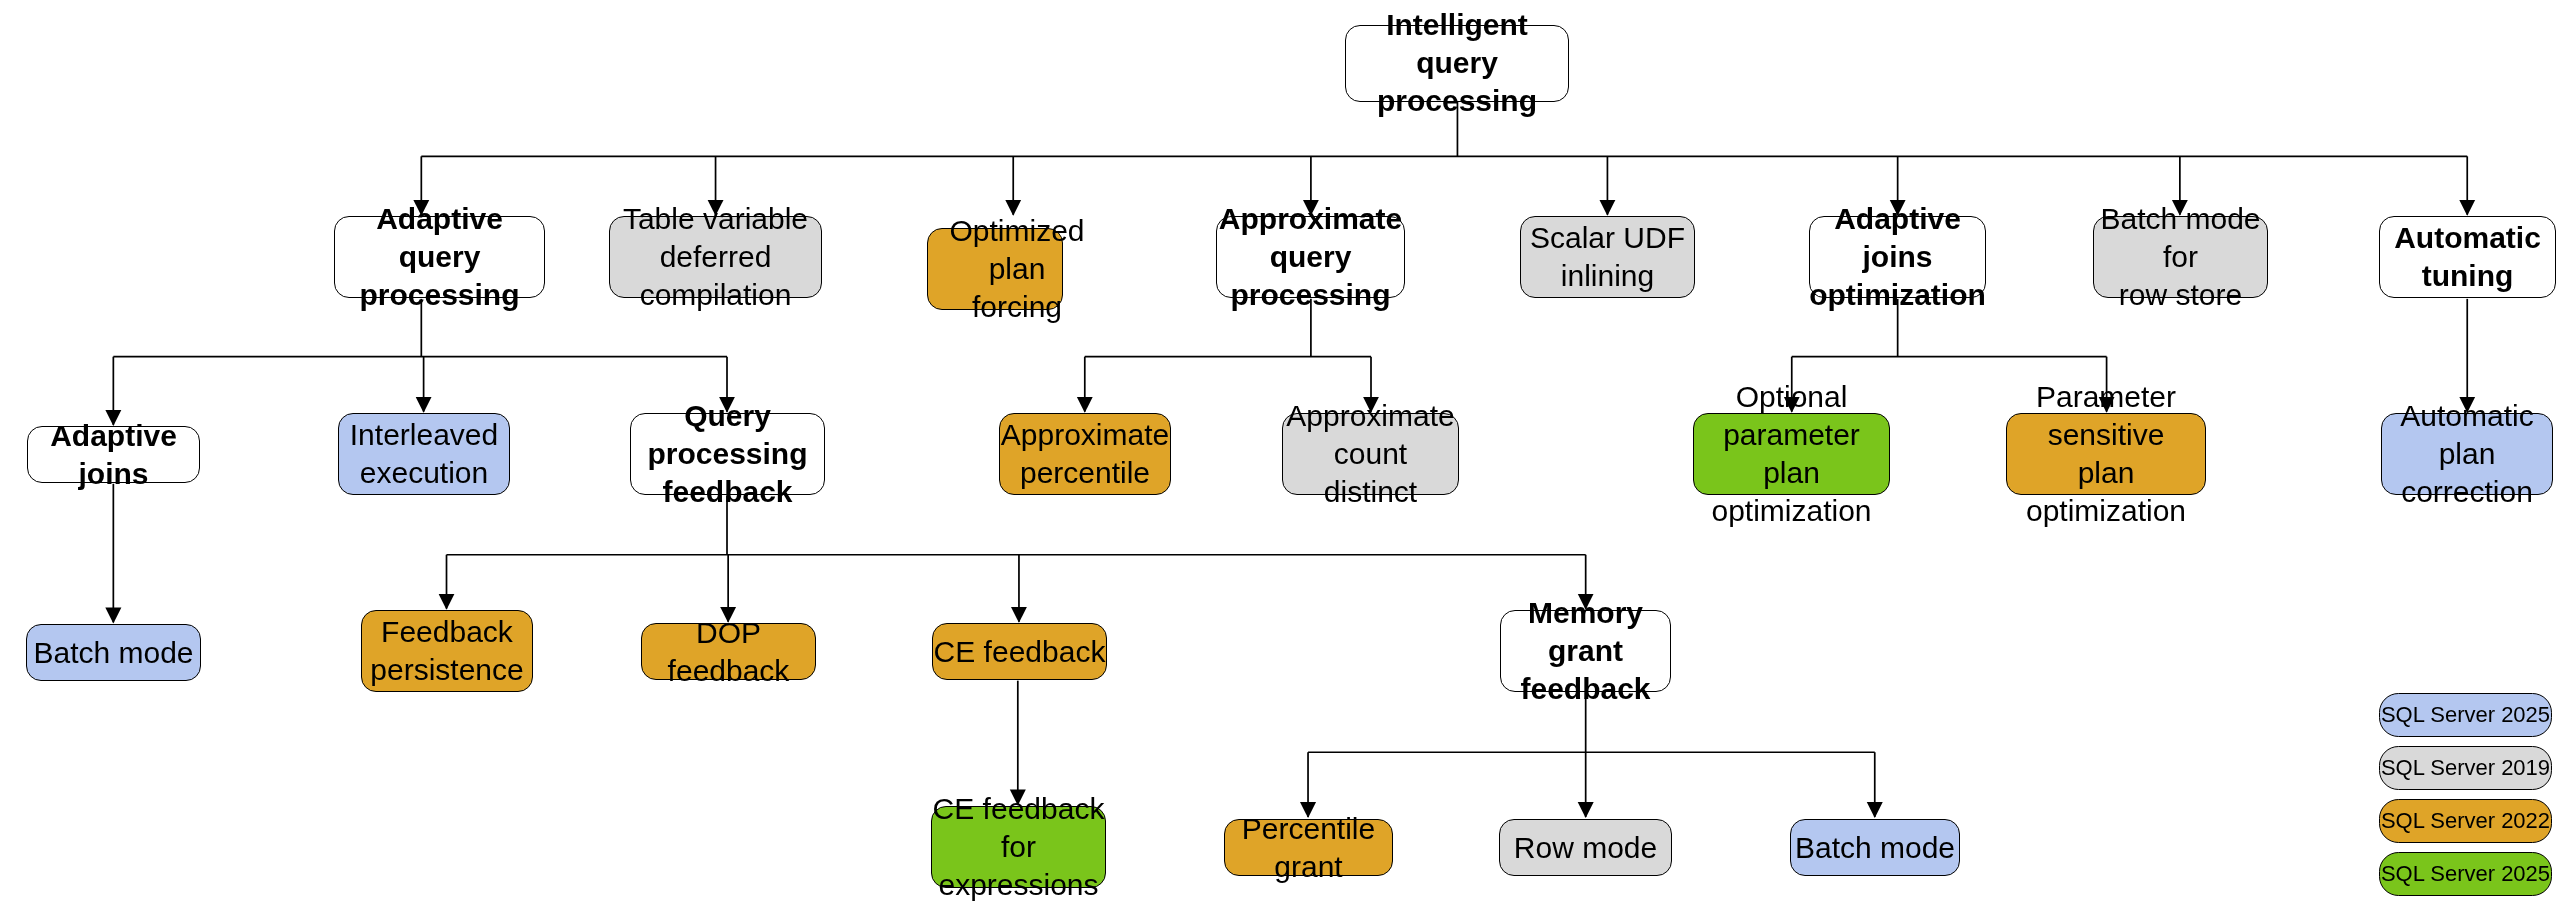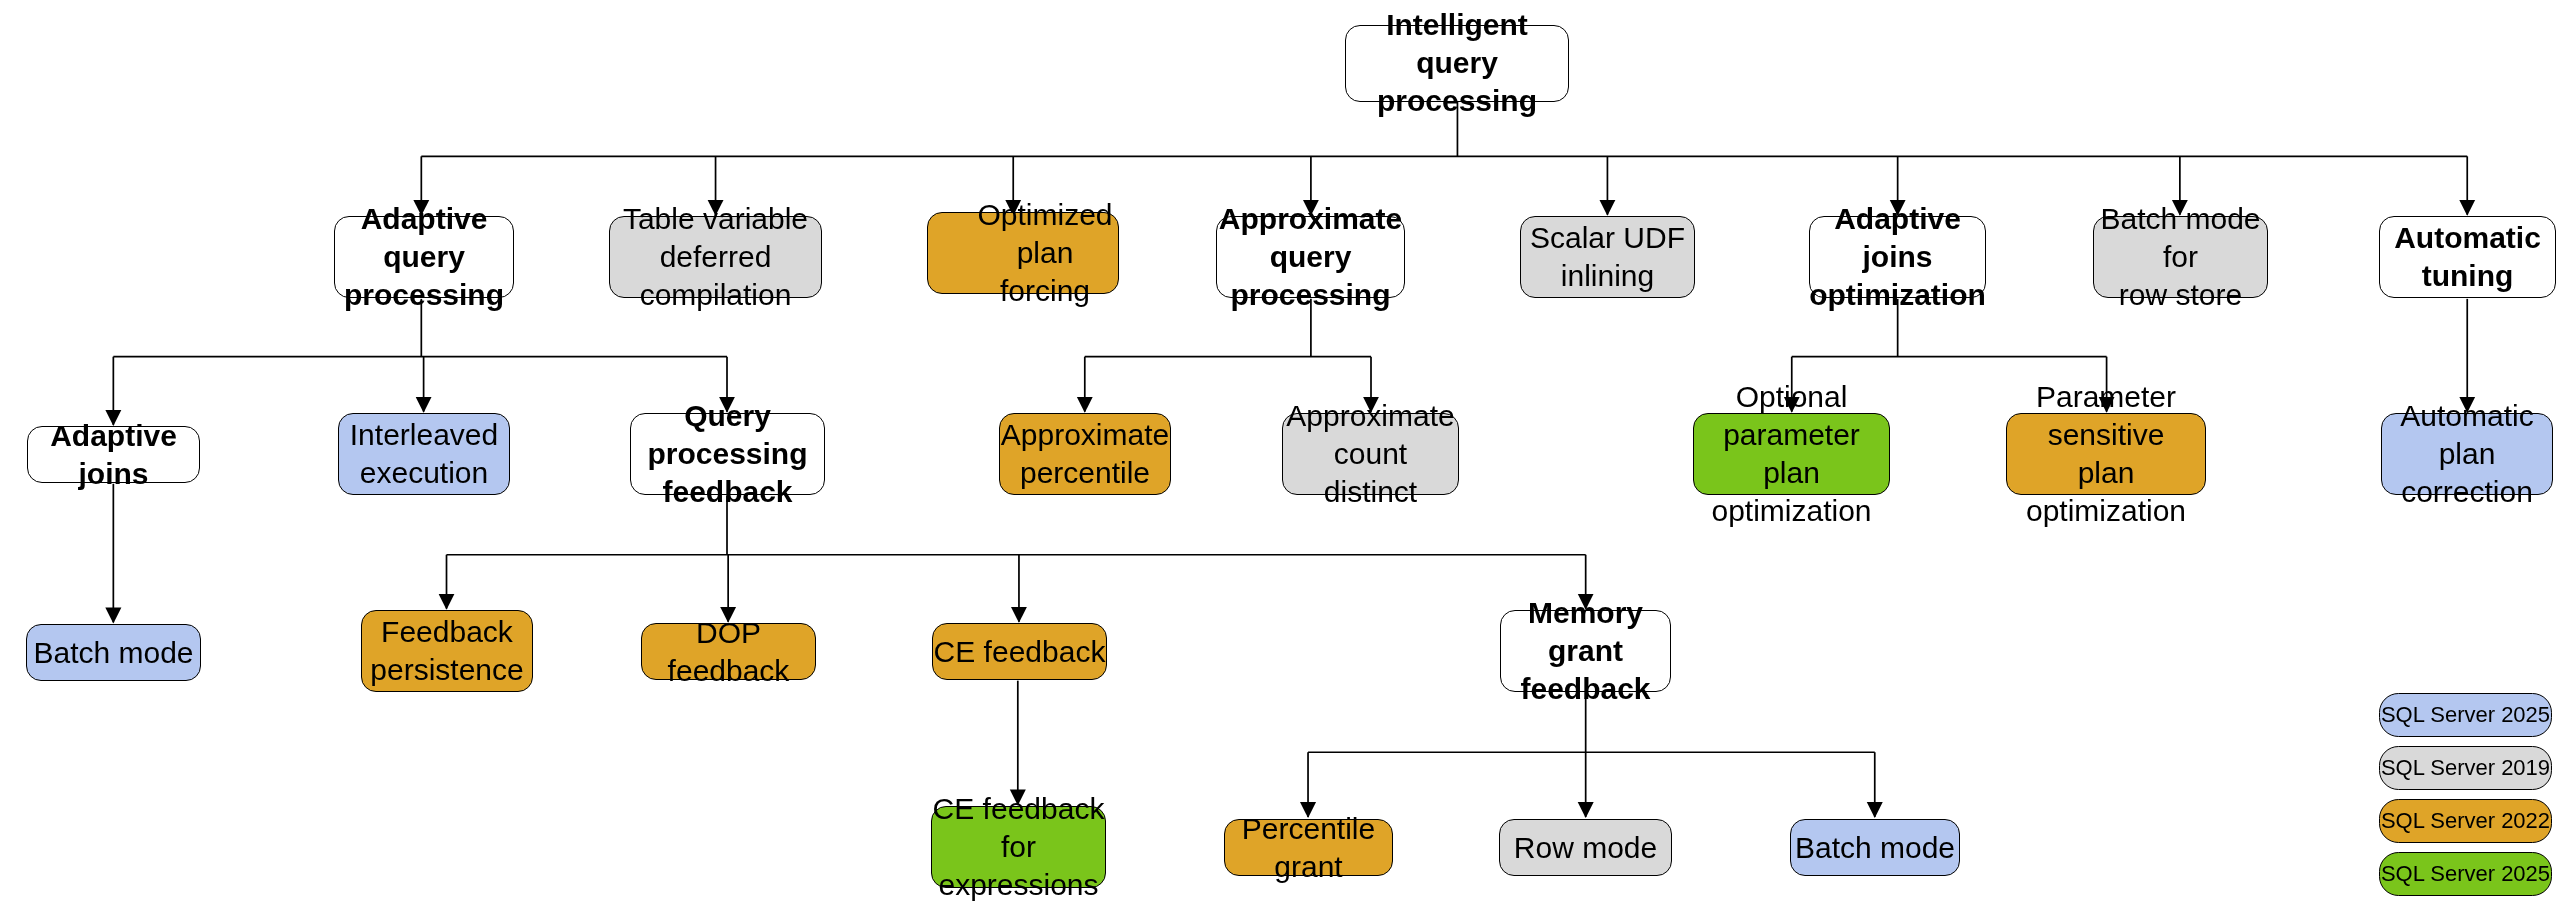--- a/index.html
+++ b/index.html
@@ -99,25 +99,25 @@
         <path d="M2770,1210 V1314" fill="none" stroke="#000000" stroke-width="3"></path>
         <path d="M2285,1314 H3275" fill="none" stroke="#000000" stroke-width="3"></path>
         <path d="M2285,1314 V1427" fill="none" stroke="#000000" stroke-width="3" marker-end="url(#arrowhead)"></path>
         <path d="M2770,1314 V1427" fill="none" stroke="#000000" stroke-width="3" marker-end="url(#arrowhead)"></path>
         <path d="M3275,1314 V1427" fill="none" stroke="#000000" stroke-width="3" marker-end="url(#arrowhead)"></path>
       </g>
   </svg>
   <div id="nodes-layer">
       <div class="node bold" style="left: 1345px; top: 24.6px; width: 224px; height: 77px; background: rgb(255, 255, 255);">Intelligent query
 processing</div>
-      <div class="node bold" style="left: 334px; top: 216px; width: 180px; height: 82px; background: rgb(255, 255, 255);">Adaptive query
+      <div class="node bold" style="left: 334px; top: 216px; width: 211px; height: 82px; background: rgb(255, 255, 255);">Adaptive query
 processing</div>
       <div class="node" style="left: 609px; top: 216px; width: 213px; height: 82px; background: rgb(217, 217, 217);">Table variable
 deferred compilation</div>
-      <div class="node" style="left: 927px; top: 212px; width: 192px; height: 82px; background: rgb(223, 164, 40); padding-left: 44px;">Optimized plan
+      <div class="node" style="left: 927px; top: 228px; width: 136px; height: 82px; background: rgb(223, 164, 40); padding-left: 44px;">Optimized plan
 forcing</div>
       <div class="node bold" style="left: 1216px; top: 216px; width: 189px; height: 82px; background: rgb(255, 255, 255);">Approximate
 query processing</div>
       <div class="node" style="left: 1520px; top: 216px; width: 175px; height: 82px; background: rgb(217, 217, 217);">Scalar UDF
 inlining</div>
       <div class="node bold" style="left: 1809px; top: 216px; width: 177px; height: 82px; background: rgb(255, 255, 255);">Adaptive joins
 optimization</div>
       <div class="node" style="left: 2093px; top: 216px; width: 175px; height: 82px; background: rgb(217, 217, 217);">Batch mode for
 row store</div>
       <div class="node bold" style="left: 2379px; top: 216px; width: 177px; height: 82px; background: rgb(255, 255, 255);">Automatic

